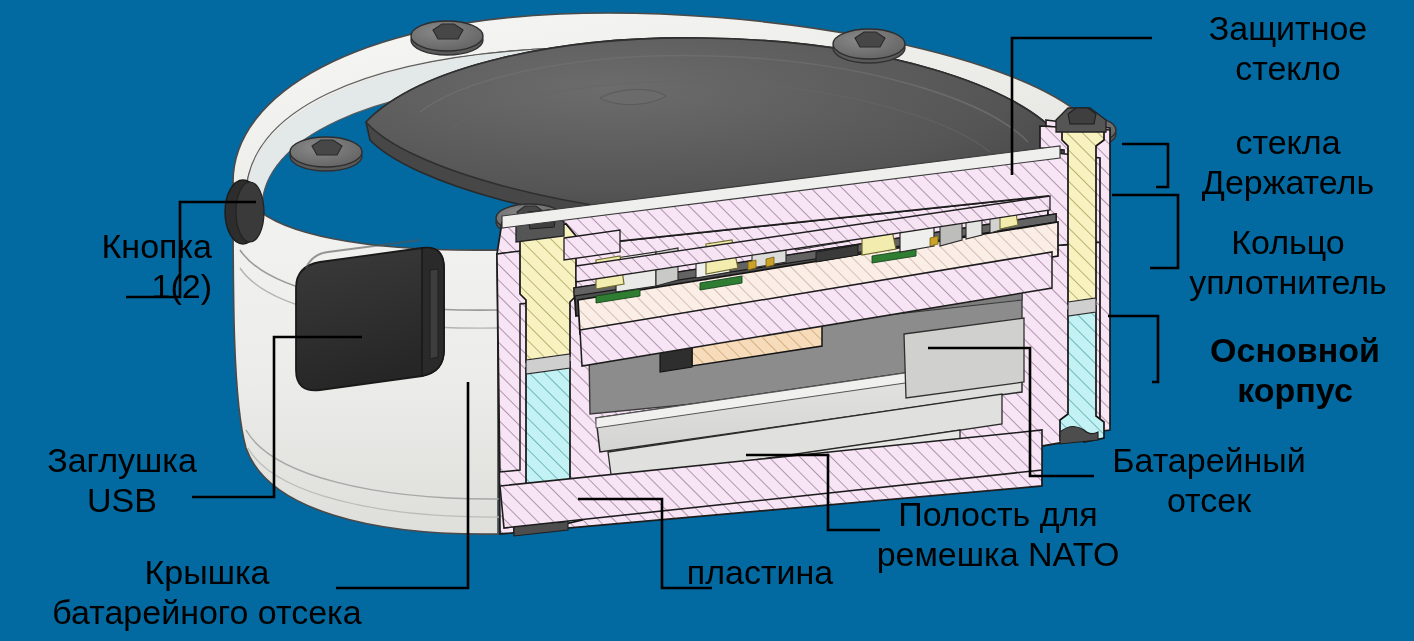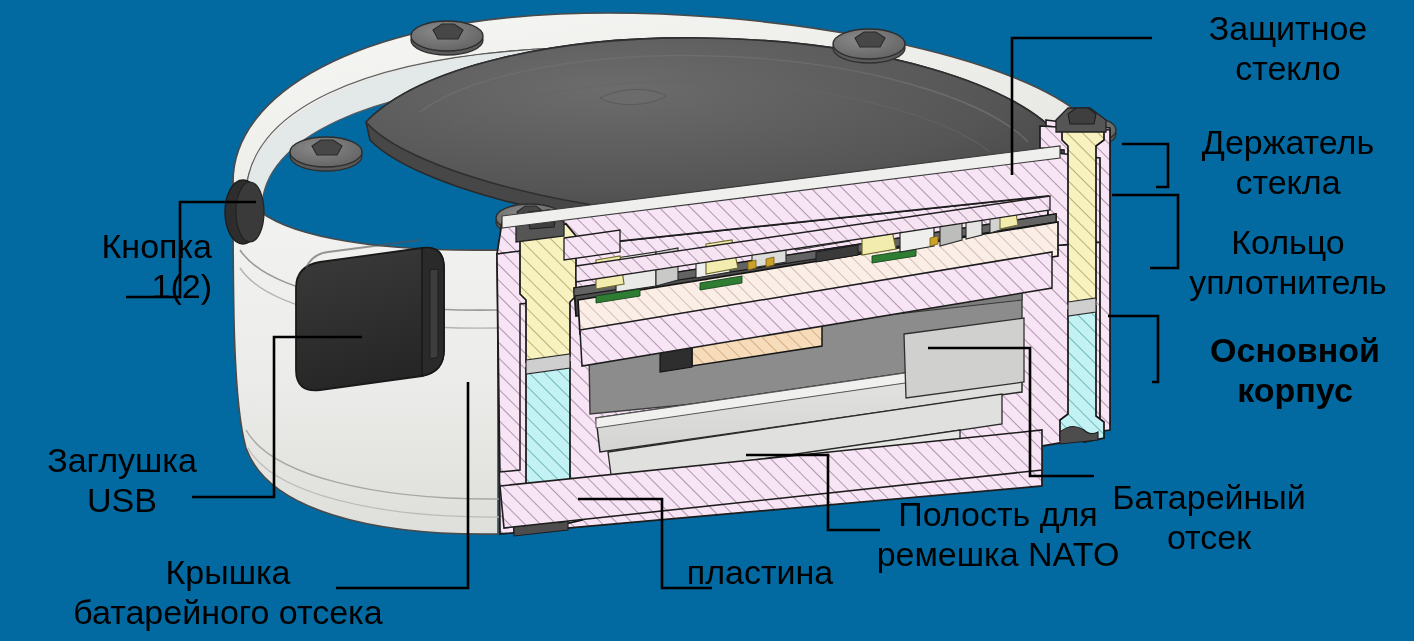--- a/index.html
+++ b/index.html
@@ -314,24 +314,24 @@
         <path d="M746,455 L828,455 L828,530 L880,530"></path>
         <path d="M578,499 L662,499 L662,588 L712,588"></path>
         <path d="M468,382 L468,588 L336,588"></path>
         <path d="M362,337 L274,337 L274,497 L192,497"></path>
         <path d="M256,202 L180,202 L180,297 L126,297"></path>
       </g>
   </svg>
 
   <div id="labels">
       <div class="lbl ta-center" style="left: 1168px; top: 8px; width: 240px;"><div>Защитное</div><div>стекло</div></div>
-      <div class="lbl ta-center" style="left: 1168px; top: 122px; width: 240px;"><div>Держатель</div><div>стекла</div></div>
+      <div class="lbl ta-center" style="left: 1168px; top: 122px; width: 240px;"><div>стекла</div><div>Держатель</div></div>
       <div class="lbl ta-center" style="left: 1164px; top: 222px; width: 248px;"><div>Кольцо</div><div>уплотнитель</div></div>
       <div class="lbl ta-center" style="left: 1180px; top: 330px; width: 230px; font-weight: bold;"><div>Основной</div><div>корпус</div></div>
-      <div class="lbl ta-center" style="left: 1094px; top: 440px; width: 230px; margin-top: 37px;"><div>Батарейный</div><div>отсек</div></div>
+      <div class="lbl ta-center" style="left: 1094px; top: 440px; width: 230px;"><div>Батарейный</div><div>отсек</div></div>
       <div class="lbl ta-center" style="left: 862px; top: 494px; width: 272px;"><div>Полость для</div><div>ремешка NATO</div></div>
       <div class="lbl ta-center" style="left: 660px; top: 552px; width: 200px;"><div>пластина</div></div>
-      <div class="lbl ta-center" style="left: 52px; top: 552px; width: 352px;"><div>Крышка</div><div>батарейного отсека</div></div>
+      <div class="lbl ta-center" style="left: 31px; top: 552px; width: 352px;"><div>Крышка</div><div>батарейного отсека</div></div>
       <div class="lbl ta-center" style="left: 14px; top: 440px; width: 216px;"><div>Заглушка</div><div>USB</div></div>
       <div class="lbl ta-center" style="left: 4px; top: 226px; width: 208px; text-align: right;"><div>Кнопка</div><div>1(2)</div></div>
     </div>
 
 </div>
 
 </body></html>

